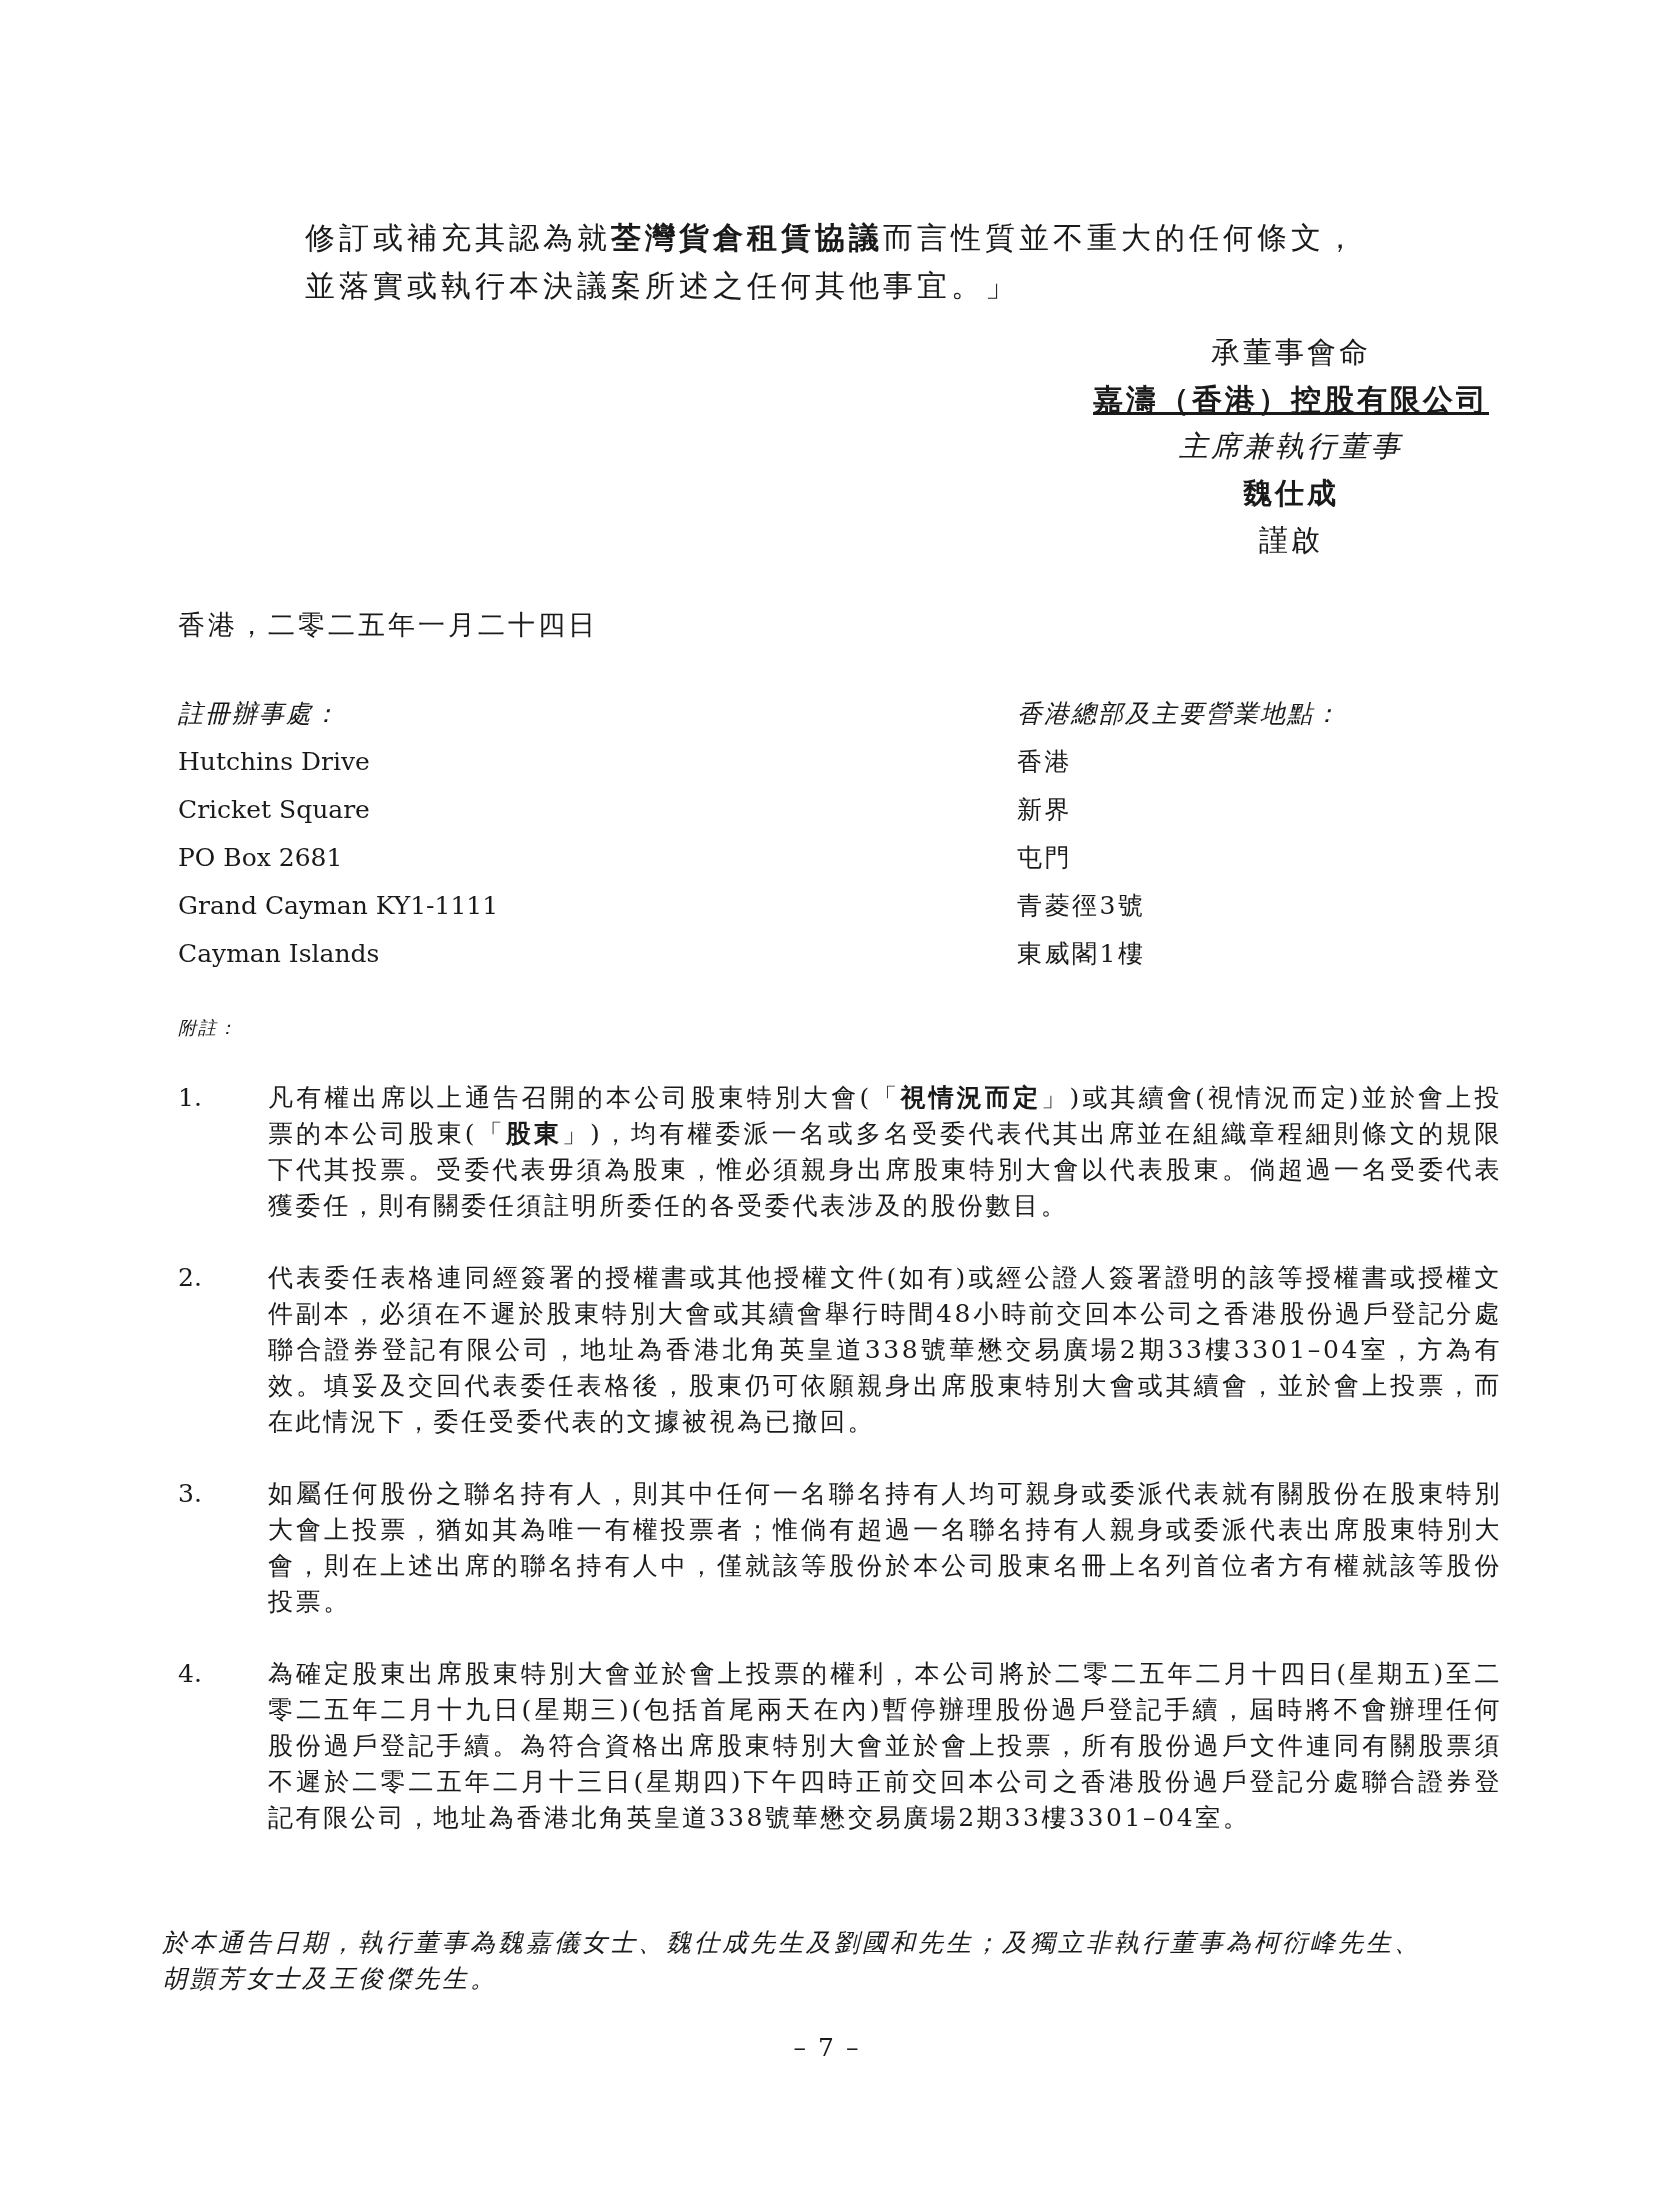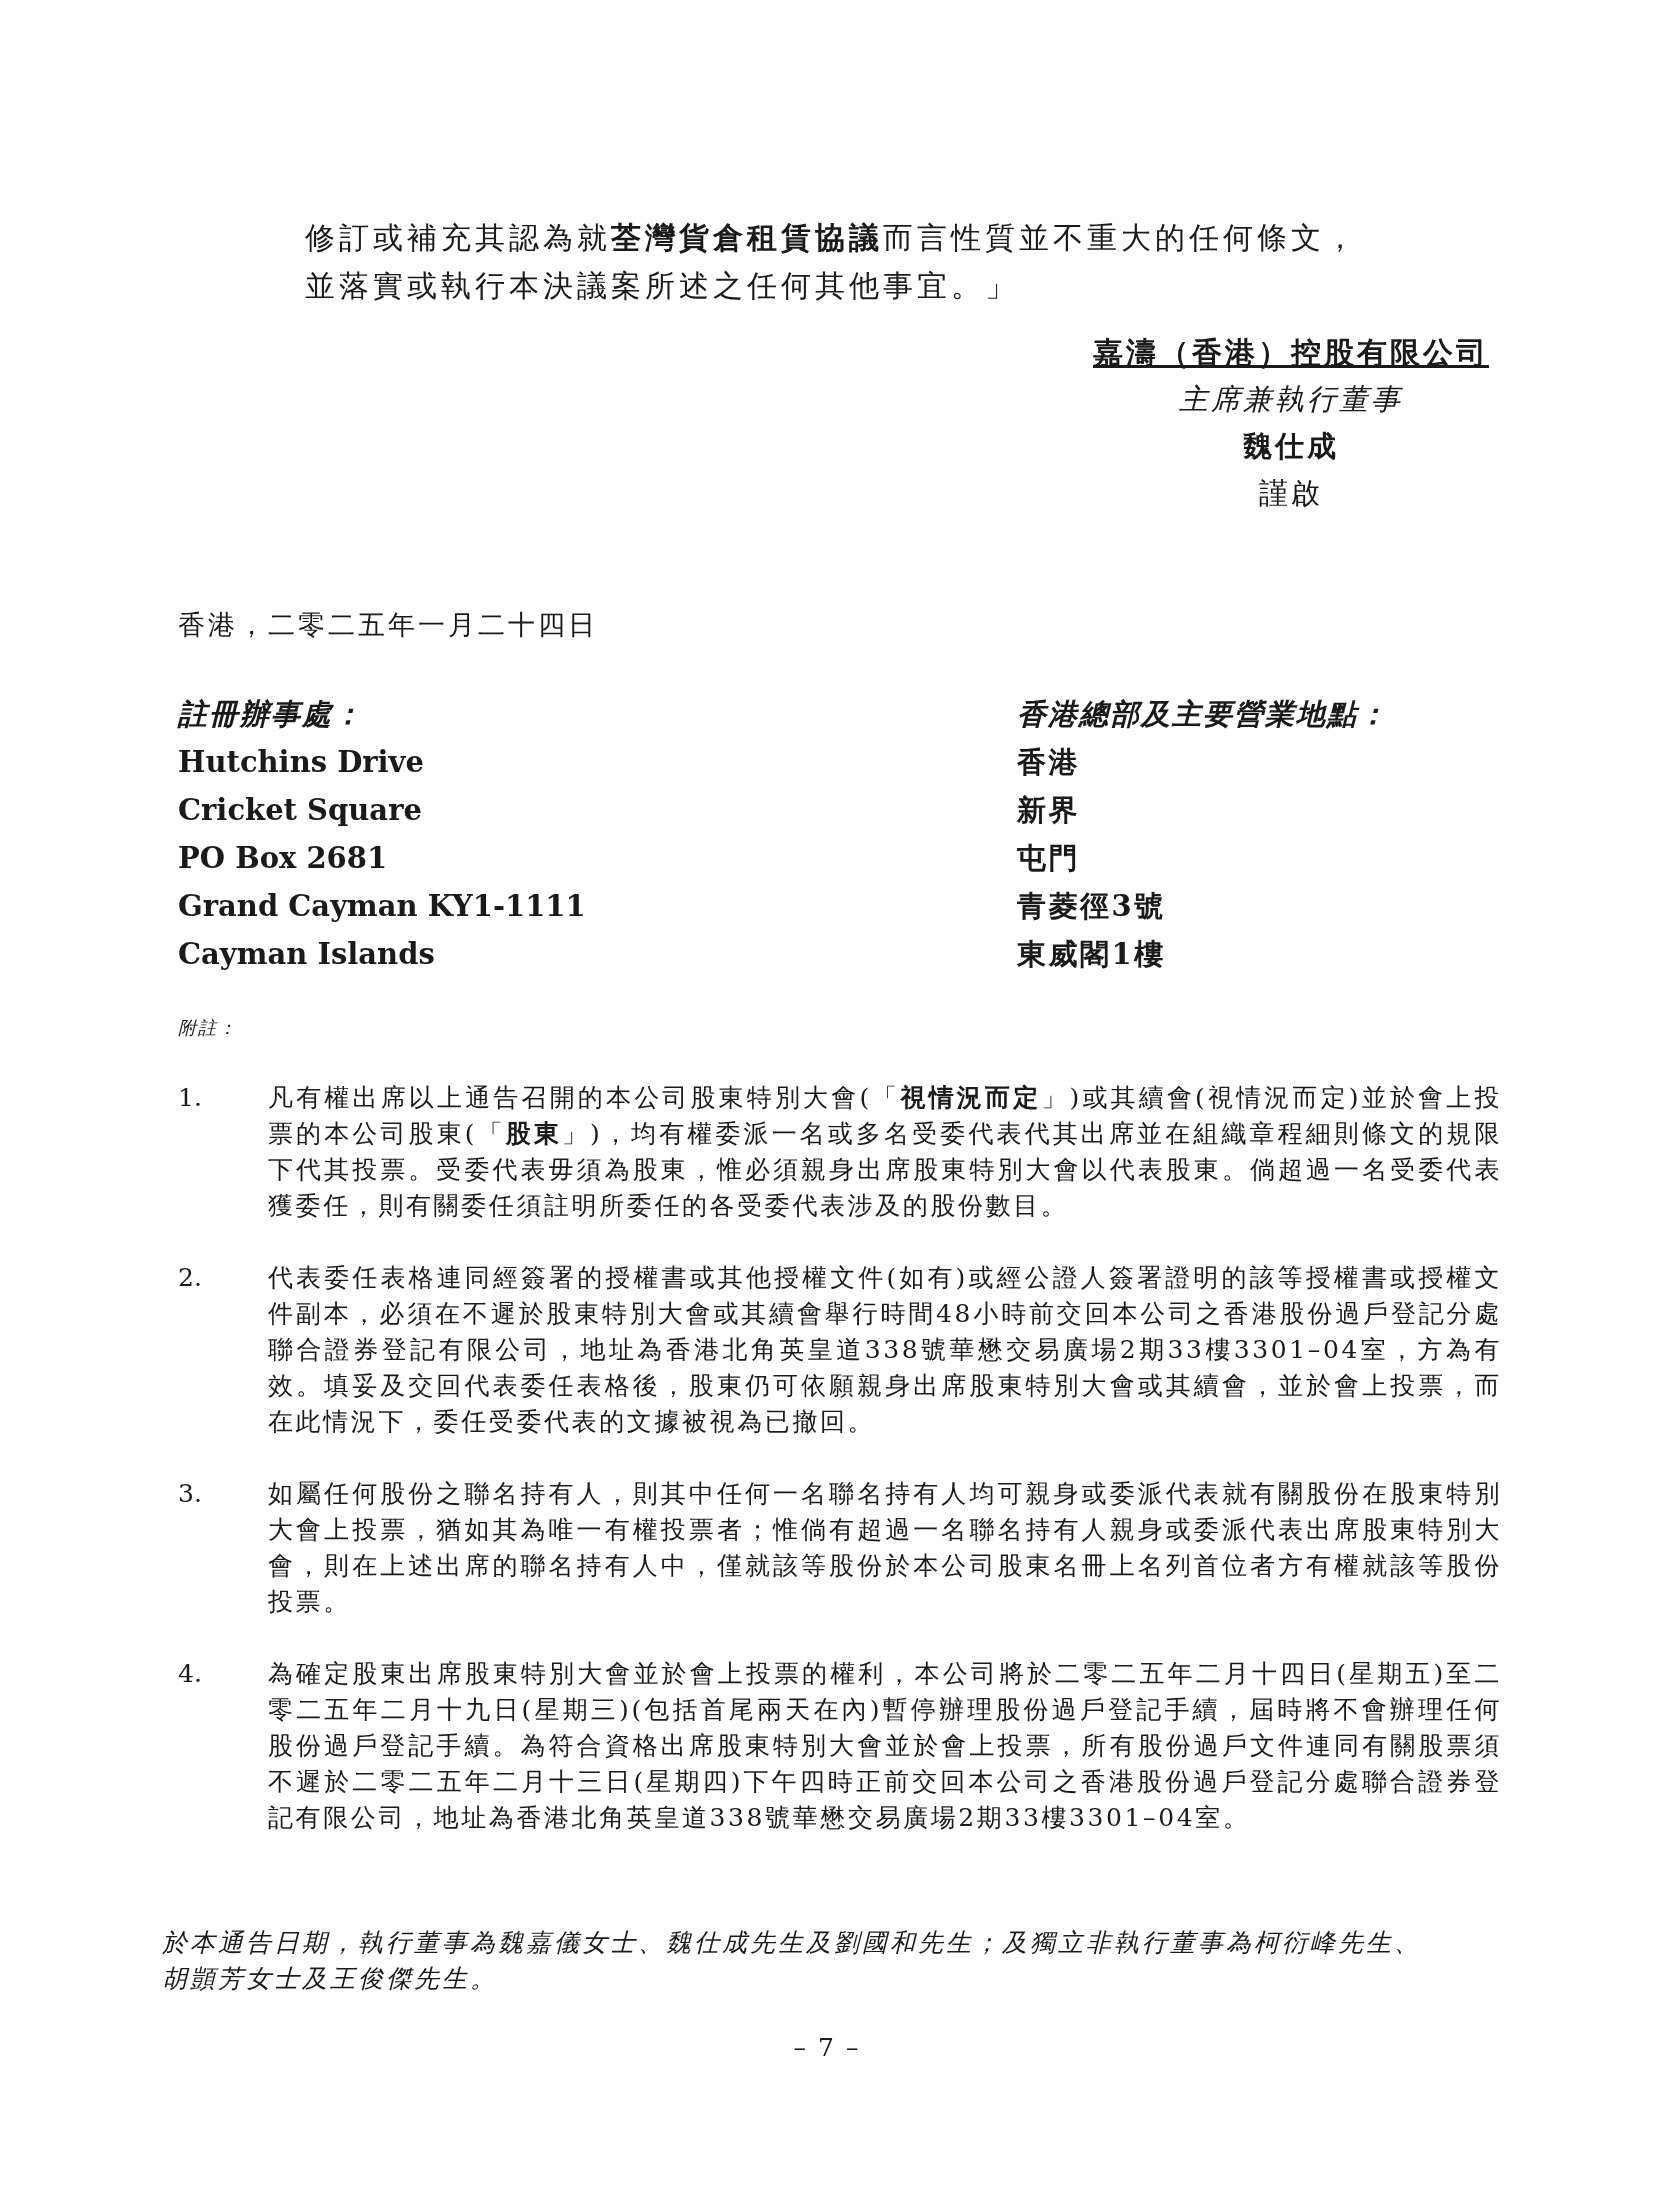--- a/index.html
+++ b/index.html
@@ -17,21 +17,21 @@
   .resolution{left:305px;top:186px;font-size:30px;letter-spacing:4px;line-height:48px;margin-top:28px;}
 
   
   .signature{left:1041px;top:329px;width:500px;text-align:center;line-height:47px;font-size:29px;letter-spacing:3px;}
   .signature .company{font-size:30px;text-decoration:underline;}
 
   
   .date-line{left:178px;top:607px;font-size:27px;letter-spacing:3px;}
 
   
-  .addr{top:690px;line-height:48px;font-size:29px;font-weight:bold;}
+  .addr{top:690px;line-height:48px;font-size:25px;}
   .addr .heading{letter-spacing:2px;}
   .addr-left{left:178px;}
   .addr-right{left:1017px;letter-spacing:2.5px;}
 
   
   .notes-heading{left:178px;top:1010px;font-size:18px;letter-spacing:2px;line-height:36px;}
   .notes-list{left:178px;top:1080px;width:1324px;}
   .note-row{display:flex;margin-bottom:36px;line-height:36px;font-size:25px;}
   .note-num{width:90px;flex:0 0 90px;}
   .note-text{width:1234px;text-align:justify;text-justify:inter-ideograph;letter-spacing:2.6px;}
@@ -44,20 +44,21 @@
 </style>
 </head>
 <body>
 
 <div class="abs resolution">
   <div class="nowrap"><span>修訂或補充其認為就</span><span class="b">荃灣貨倉租賃協議</span><span>而言性質並不重大的任何條文，</span></div>
   <div class="nowrap">並落實或執行本決議案所述之任何其他事宜。」</div>
 </div>
 
 <div class="abs signature">
+  <div>承董事會命</div>
   <div class="b company">嘉濤（香港）控股有限公司</div>
   <div class="it">主席兼執行董事</div>
   <div class="b">魏仕成</div>
   <div>謹啟</div>
 </div>
 
 <div class="abs date-line nowrap">香港，二零二五年一月二十四日</div>
 
 <div class="abs addr addr-left">
   <div class="it heading">註冊辦事處：</div>

